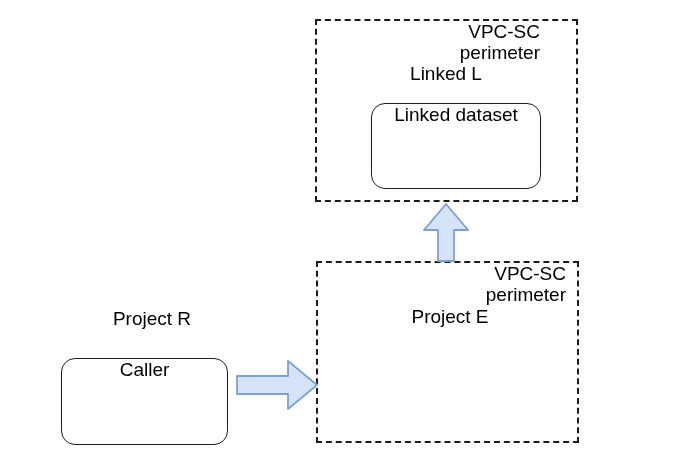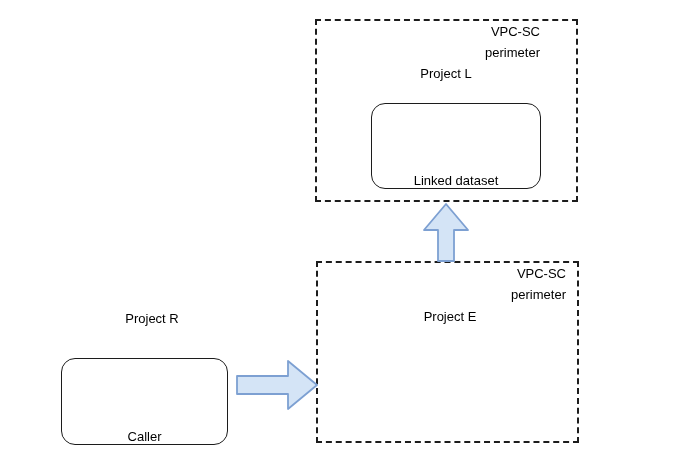--- a/index.html
+++ b/index.html
@@ -4,34 +4,34 @@
 <style>
   * { margin: 0; padding: 0; box-sizing: border-box; }
   html, body { background: #ffffff; }
   .canvas {
     position: relative;
     width: 691px;
     height: 462px;
     background: var(--canvas-bg, #ffffff);
     color: var(--text, #000000);
     font-family: "Liberation Sans", sans-serif;
-    font-size: 13px;
+    font-size: 19px;
     overflow: hidden;
   }
   .perimeter {
     position: absolute;
     border: 2px dashed var(--perimeter-border, #1c1c1c);
   }
   .node {
     position: absolute;
     border: 1.5px solid var(--node-border, #1c1c1c);
     border-radius: 14px;
     background: var(--node-bg, #ffffff);
     display: flex;
-    align-items: flex-end;
+    align-items: flex-start;
     justify-content: center;
   }
   .label {
     position: absolute;
     line-height: 21px;
     white-space: nowrap;
   }
   .label.align-right { text-align: right; }
   .label.align-center { text-align: center; }
   svg.arrows {
@@ -44,21 +44,21 @@
 </head>
 <body>
 
 <div class="canvas">
 
   <div class="perimeter" style="left:315px; top:19px; width:263px; height:183px;"></div>
   <div class="label align-right" style="top:21px; right:151px;">
     <div>VPC-SC</div>
     <div>perimeter</div>
   </div>
-  <div class="label align-center" style="left:396px; top:63px; width:100px;">Project L</div>
+  <div class="label align-center" style="left:396px; top:63px; width:100px;">Linked L</div>
   <div class="node" style="left:371px; top:103px; width:170px; height:86px;">
     <span>Linked dataset</span>
   </div>
 
   <div class="perimeter" style="left:316px; top:261px; width:263px; height:182px;"></div>
   <div class="label align-right" style="top:263px; right:125px;">
     <div>VPC-SC</div>
     <div>perimeter</div>
   </div>
   <div class="label align-center" style="left:400px; top:306px; width:100px;">Project E</div>

